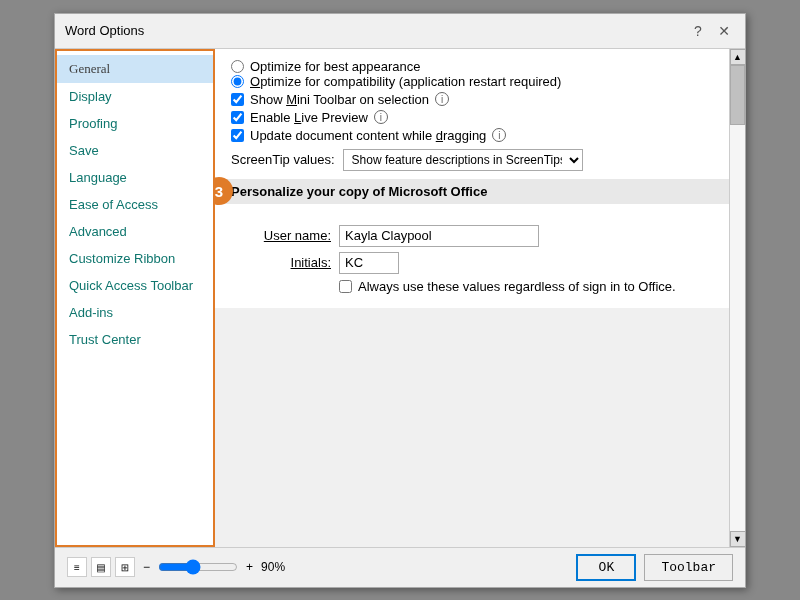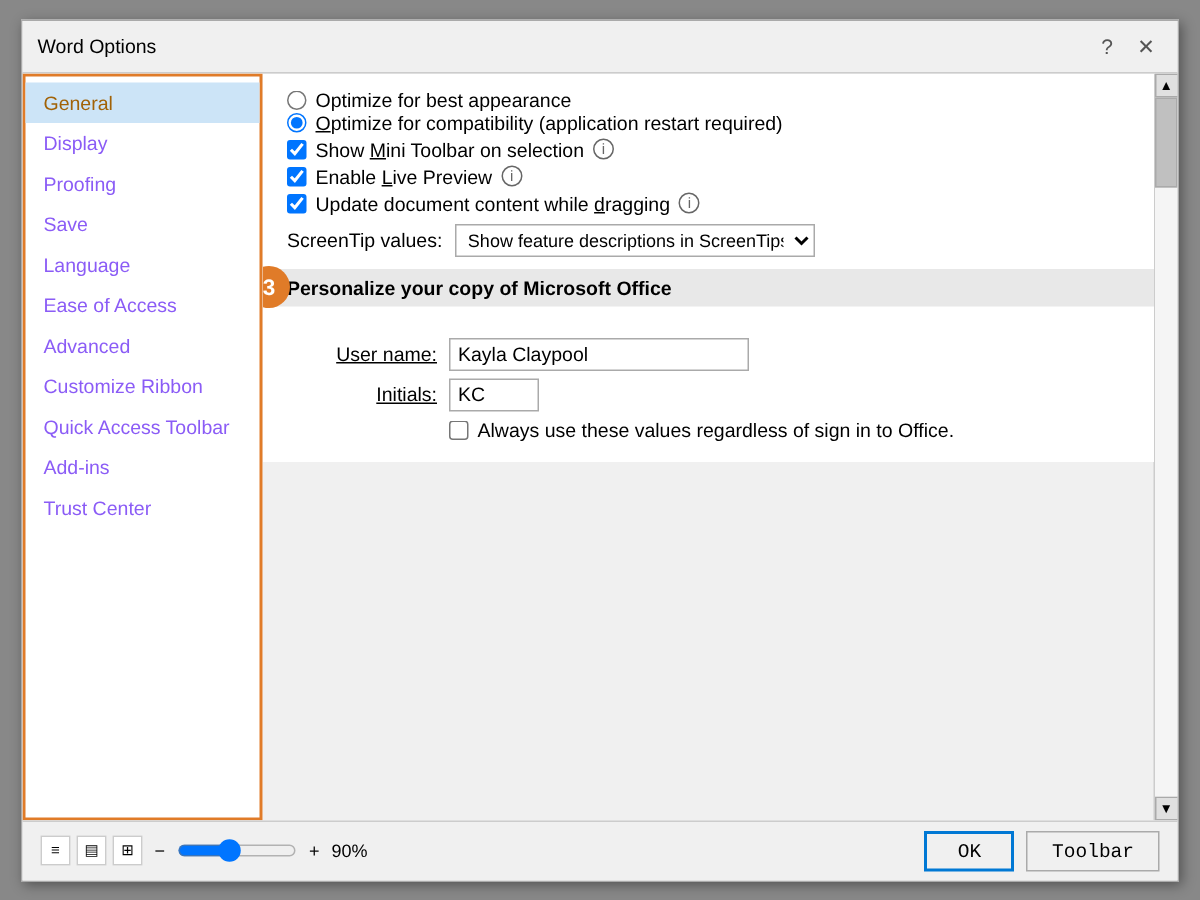--- a/index.html
+++ b/index.html
@@ -7,21 +7,21 @@
       background: #888;
       display: flex;
       align-items: center;
       justify-content: center;
       width: 800px;
       height: 600px;
       font-family: 'Segoe UI', Arial, sans-serif;
       font-size: 13px;
     }
     .dialog {
-      width: 772px;
+      width: 692px;
       height: 575px;
       background: #f0f0f0;
       border: 1px solid #aaa;
       box-shadow: 2px 2px 8px rgba(0,0,0,0.4);
       display: flex;
       flex-direction: column;
     }
     .title-bar {
       background: #f0f0f0;
       border-bottom: 1px solid #ccc;
@@ -65,27 +65,28 @@
       width: 160px;
       background: #fff;
       border-right: 1px solid #ccc;
       padding: 4px 0;
       flex-shrink: 0;
       border: 2px solid #e07b28;
     }
     .sidebar-item {
       padding: 6px 12px;
       cursor: pointer;
-      color: #8b5cf6;
+      color: #0f766e;
       font-size: 13px;
       white-space: nowrap;
     }
     .sidebar-item.active {
       background: #cce4f7;
-      color: #a16207;
+      color: #404040;
+      font-family: Liberation Serif, serif;
     }
     
     .main-content {
       flex: 1;
       display: flex;
       flex-direction: column;
       overflow: hidden;
     }
     .content-scroll {
       flex: 1;

